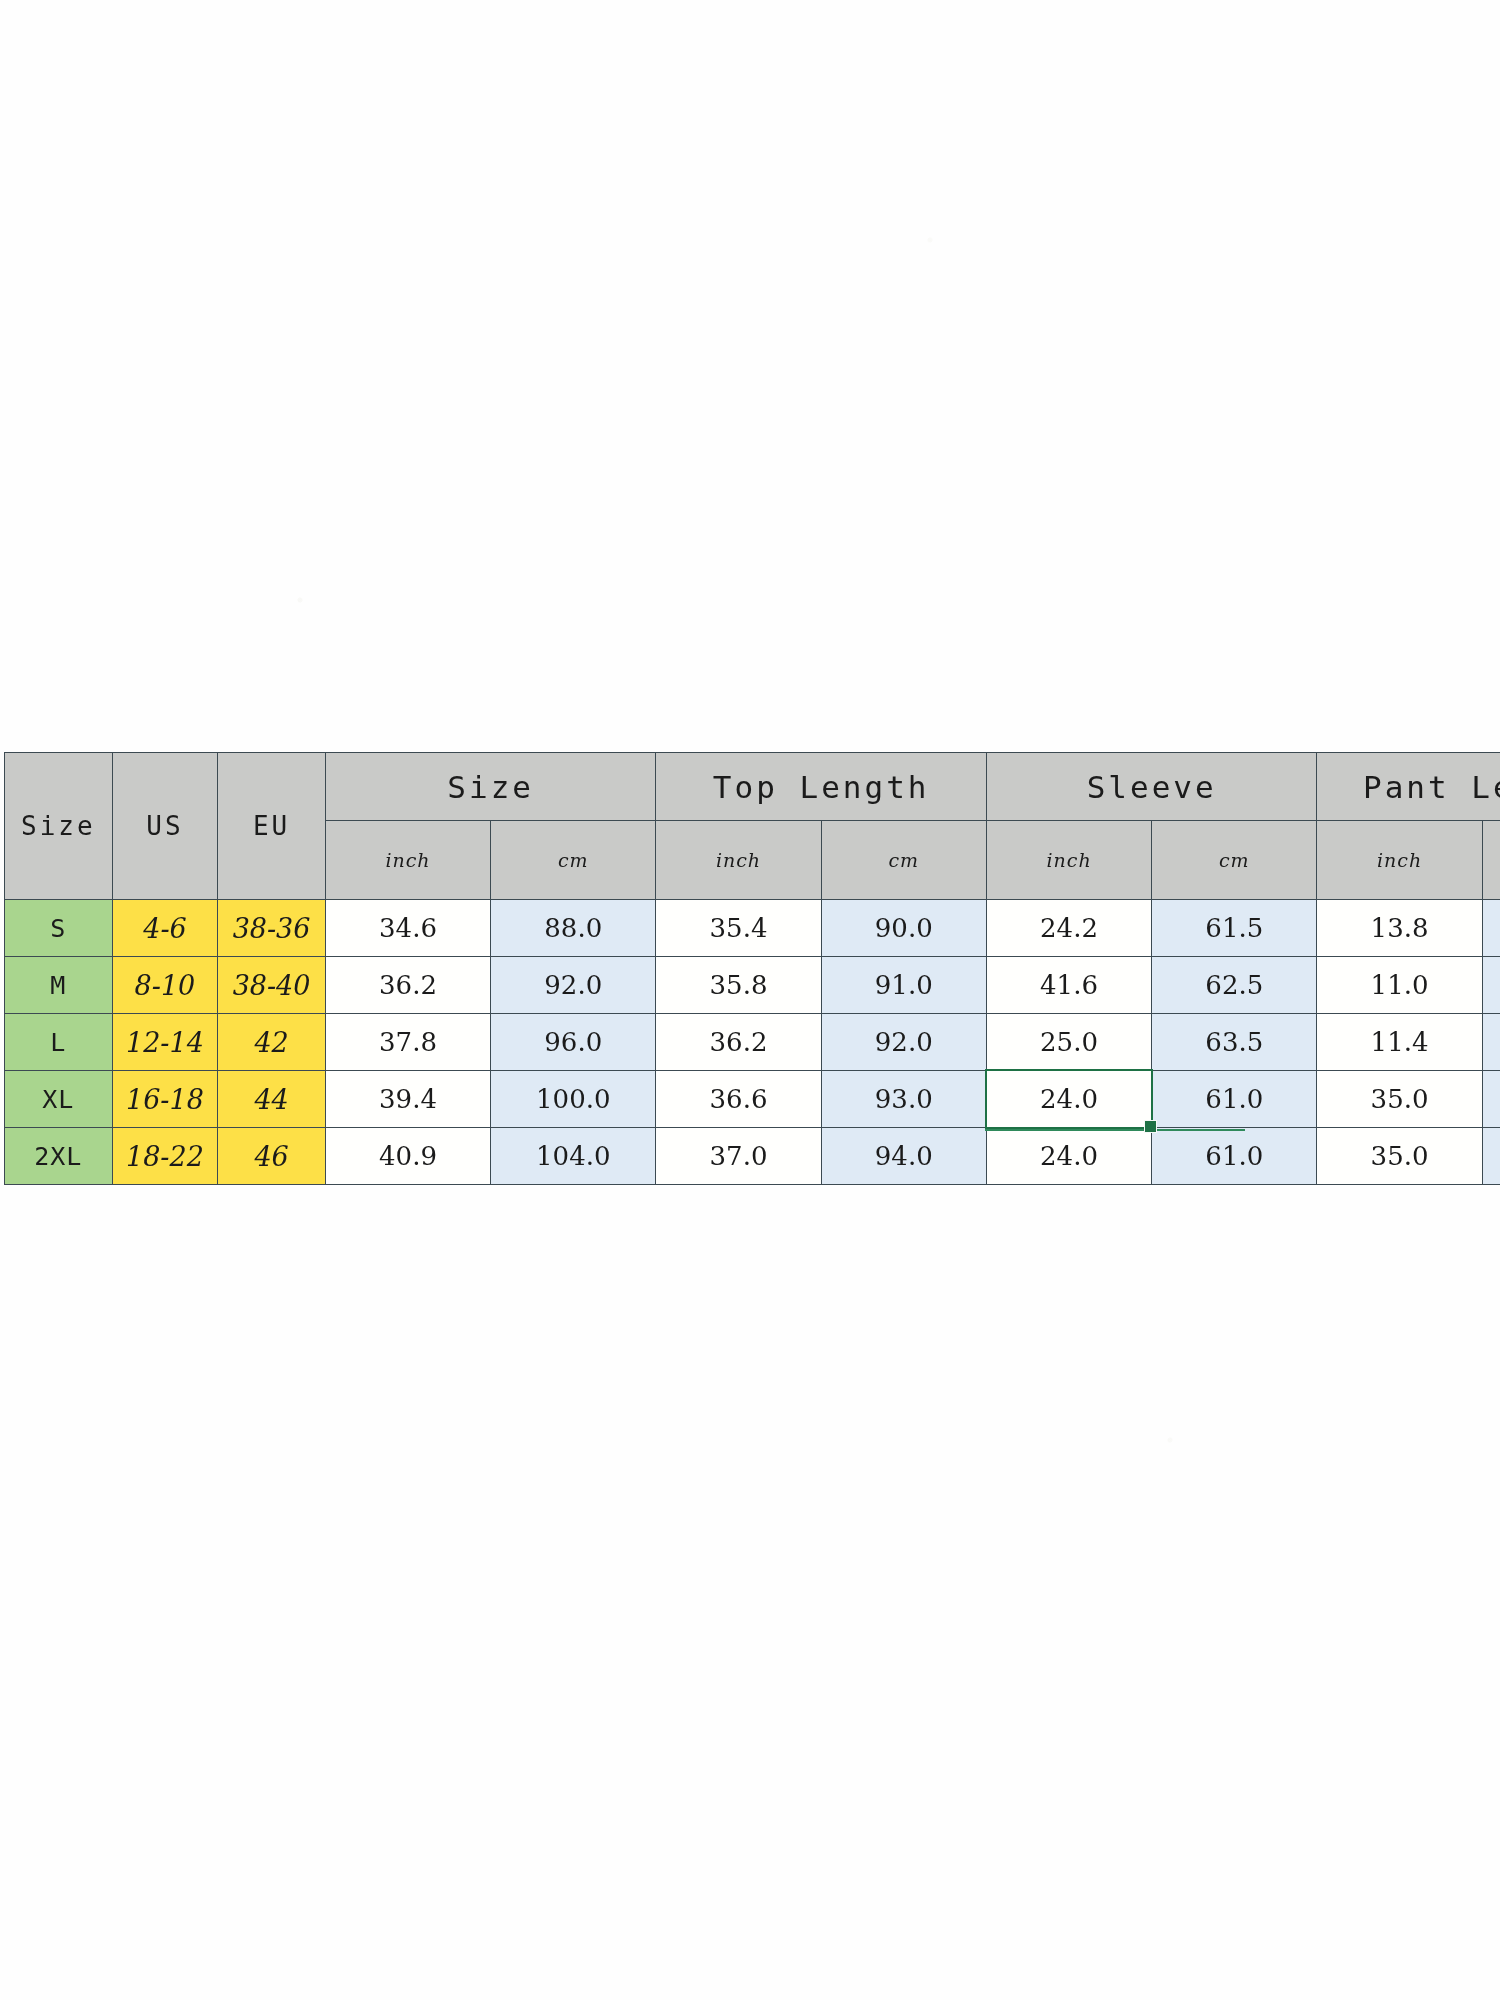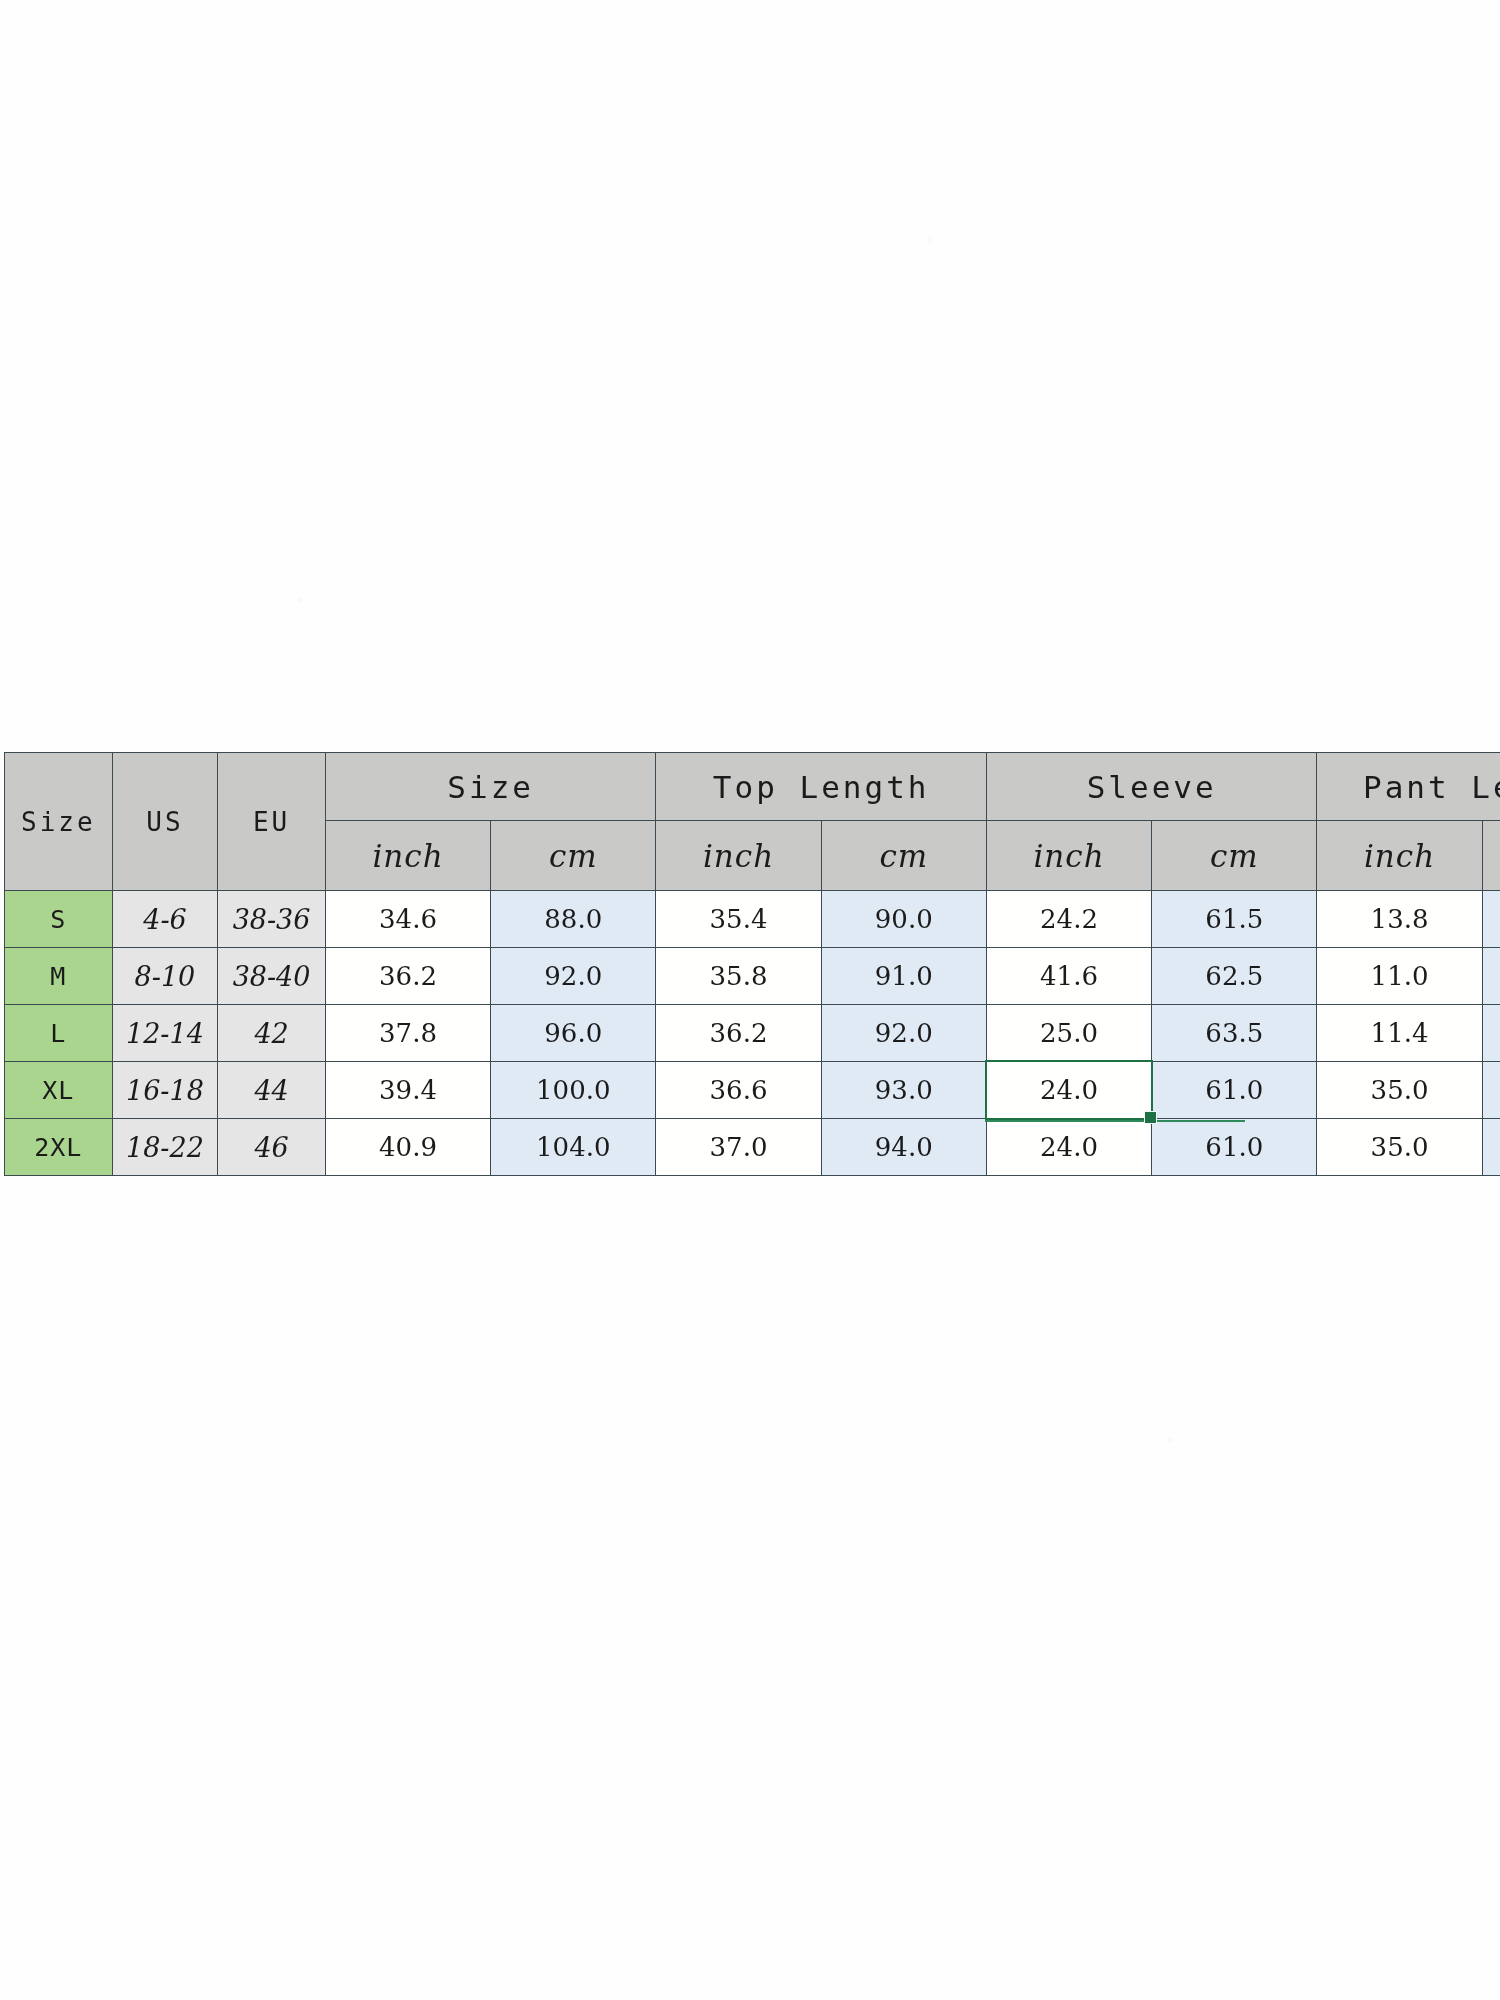--- a/index.html
+++ b/index.html
@@ -73,42 +73,42 @@
     color: #15181a;
   }
   .hdr-id {
     height: 138px;
   }
   .hdr-group {
     height: 68px;
     font-size: 31px;
   }
   .hdr-unit {
-    height: 70px;
+    height: 79px;
     background: #c9cac8;
     font-family: "DejaVu Serif", "Liberation Serif", serif;
     font-style: italic;
-    font-size: 31px;
+    font-size: 19px;
     letter-spacing: 1px;
     color: #16191b;
   }
 
   
   tbody tr {
     height: 57px;
   }
   .c-size {
     background: #a9d58e;
     font-family: "DejaVu Sans Mono", "Liberation Mono", monospace;
     font-size: 25px;
     letter-spacing: 1px;
     color: #1c2420;
   }
   .c-us, .c-eu {
-    background: #e5e5e5;
+    background: #fde047;
     font-style: italic;
     font-weight: bold;
     font-size: 27px;
     color: #13243a;
   }
   .c-inch {
     background: #fffffd;
     font-size: 26px;
     color: #1b1b1b;
   }

